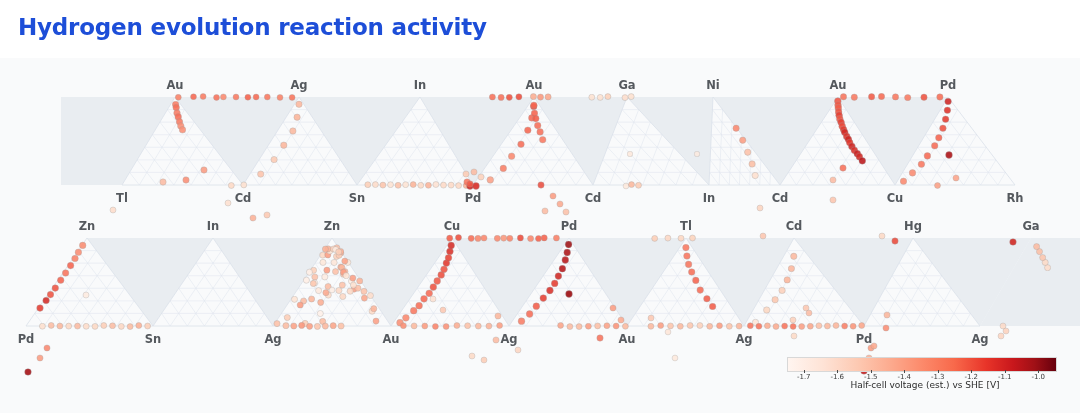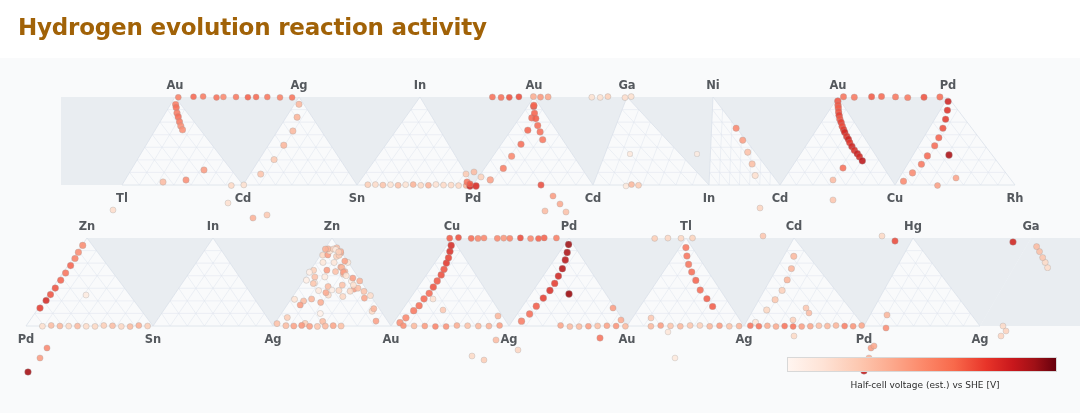--- a/index.html
+++ b/index.html
@@ -7,21 +7,21 @@
     width:1080px;height:413px;
     background:#ffffff;
     font-family:"DejaVu Sans",sans-serif;
     overflow:hidden;
     position:relative;
   }
   #fig{position:absolute;inset:0;width:1080px;height:413px;background:#ffffff;}
   #title{
     position:absolute;left:18px;top:14px;
     font-family:"DejaVu Sans",sans-serif;
-    font-weight:700;font-size:23px;color:#a16207;
+    font-weight:700;font-size:23px;color:#1d4ed8;
     letter-spacing:-0.2px;white-space:nowrap;
   }
   #plotarea{
     position:absolute;left:0px;top:58px;width:1080px;height:355px;
     background:#f9fafb;
   }
   svg.diag{position:absolute;left:0;top:0;width:1080px;height:355px;display:block;}
   .vlabel{
     font-family:"DejaVu Sans",sans-serif;
     font-weight:700;font-size:11.5px;fill:#55595e;
@@ -826,16 +826,34 @@
           <text x="627" y="285" text-anchor="middle" class="vlabel">Au</text>
           <text x="744" y="285" text-anchor="middle" class="vlabel">Ag</text>
           <text x="864" y="285" text-anchor="middle" class="vlabel">Pd</text>
           <text x="980" y="285" text-anchor="middle" class="vlabel">Ag</text>
         </g>
     </svg>
   </div>
 
   <div class="cbwrap">
     <div class="cbbar"></div>
+    <div class="cbticks" id="cbticks">
+        <i class="tk" style="left: 16.75px;"></i>
+        <span style="left: 16.75px;">-1.7</span>
+        <i class="tk" style="left: 50.25px;"></i>
+        <span style="left: 50.25px;">-1.6</span>
+        <i class="tk" style="left: 83.75px;"></i>
+        <span style="left: 83.75px;">-1.5</span>
+        <i class="tk" style="left: 117.25px;"></i>
+        <span style="left: 117.25px;">-1.4</span>
+        <i class="tk" style="left: 150.75px;"></i>
+        <span style="left: 150.75px;">-1.3</span>
+        <i class="tk" style="left: 184.25px;"></i>
+        <span style="left: 184.25px;">-1.2</span>
+        <i class="tk" style="left: 217.75px;"></i>
+        <span style="left: 217.75px;">-1.1</span>
+        <i class="tk" style="left: 251.25px;"></i>
+        <span style="left: 251.25px;">-1.0</span>
+      </div>
     <div class="cblabel">Half-cell voltage (est.) vs SHE [V]</div>
   </div>
 
 </div>
 
 </body></html>

